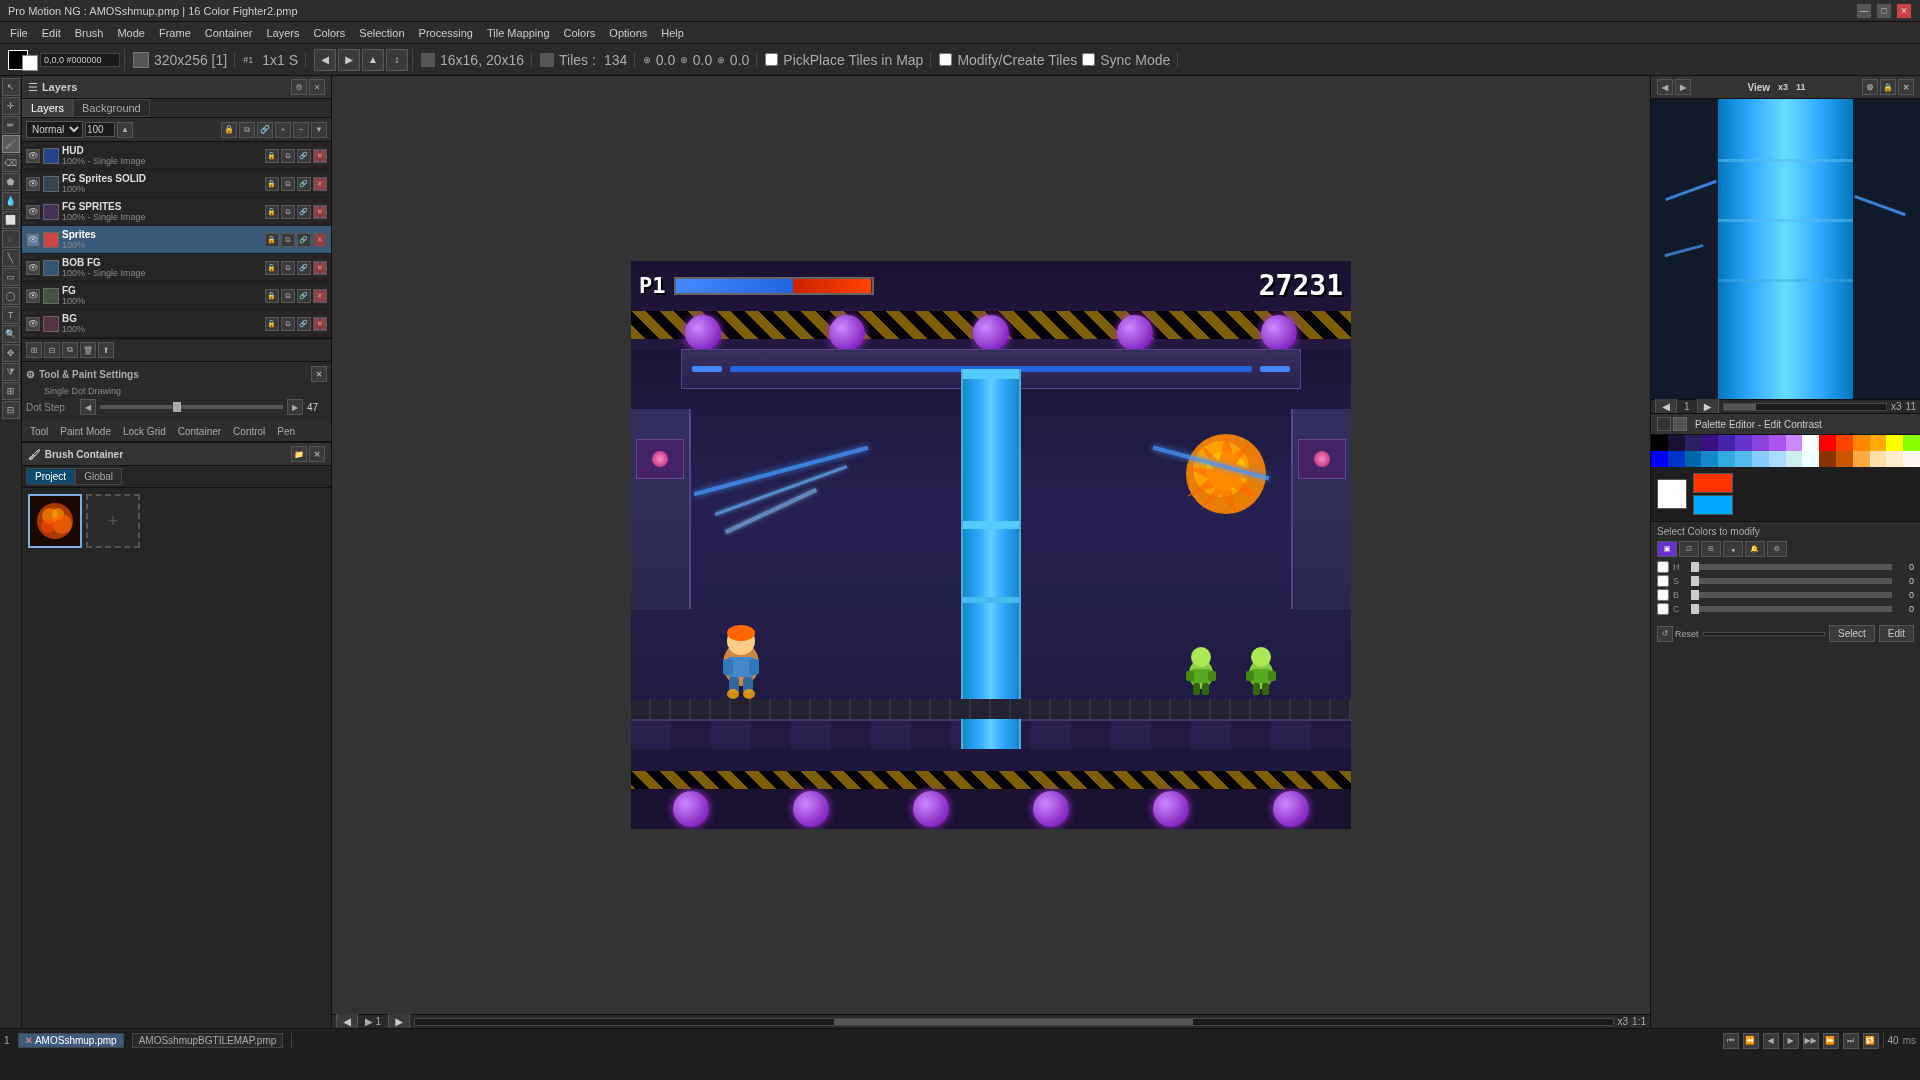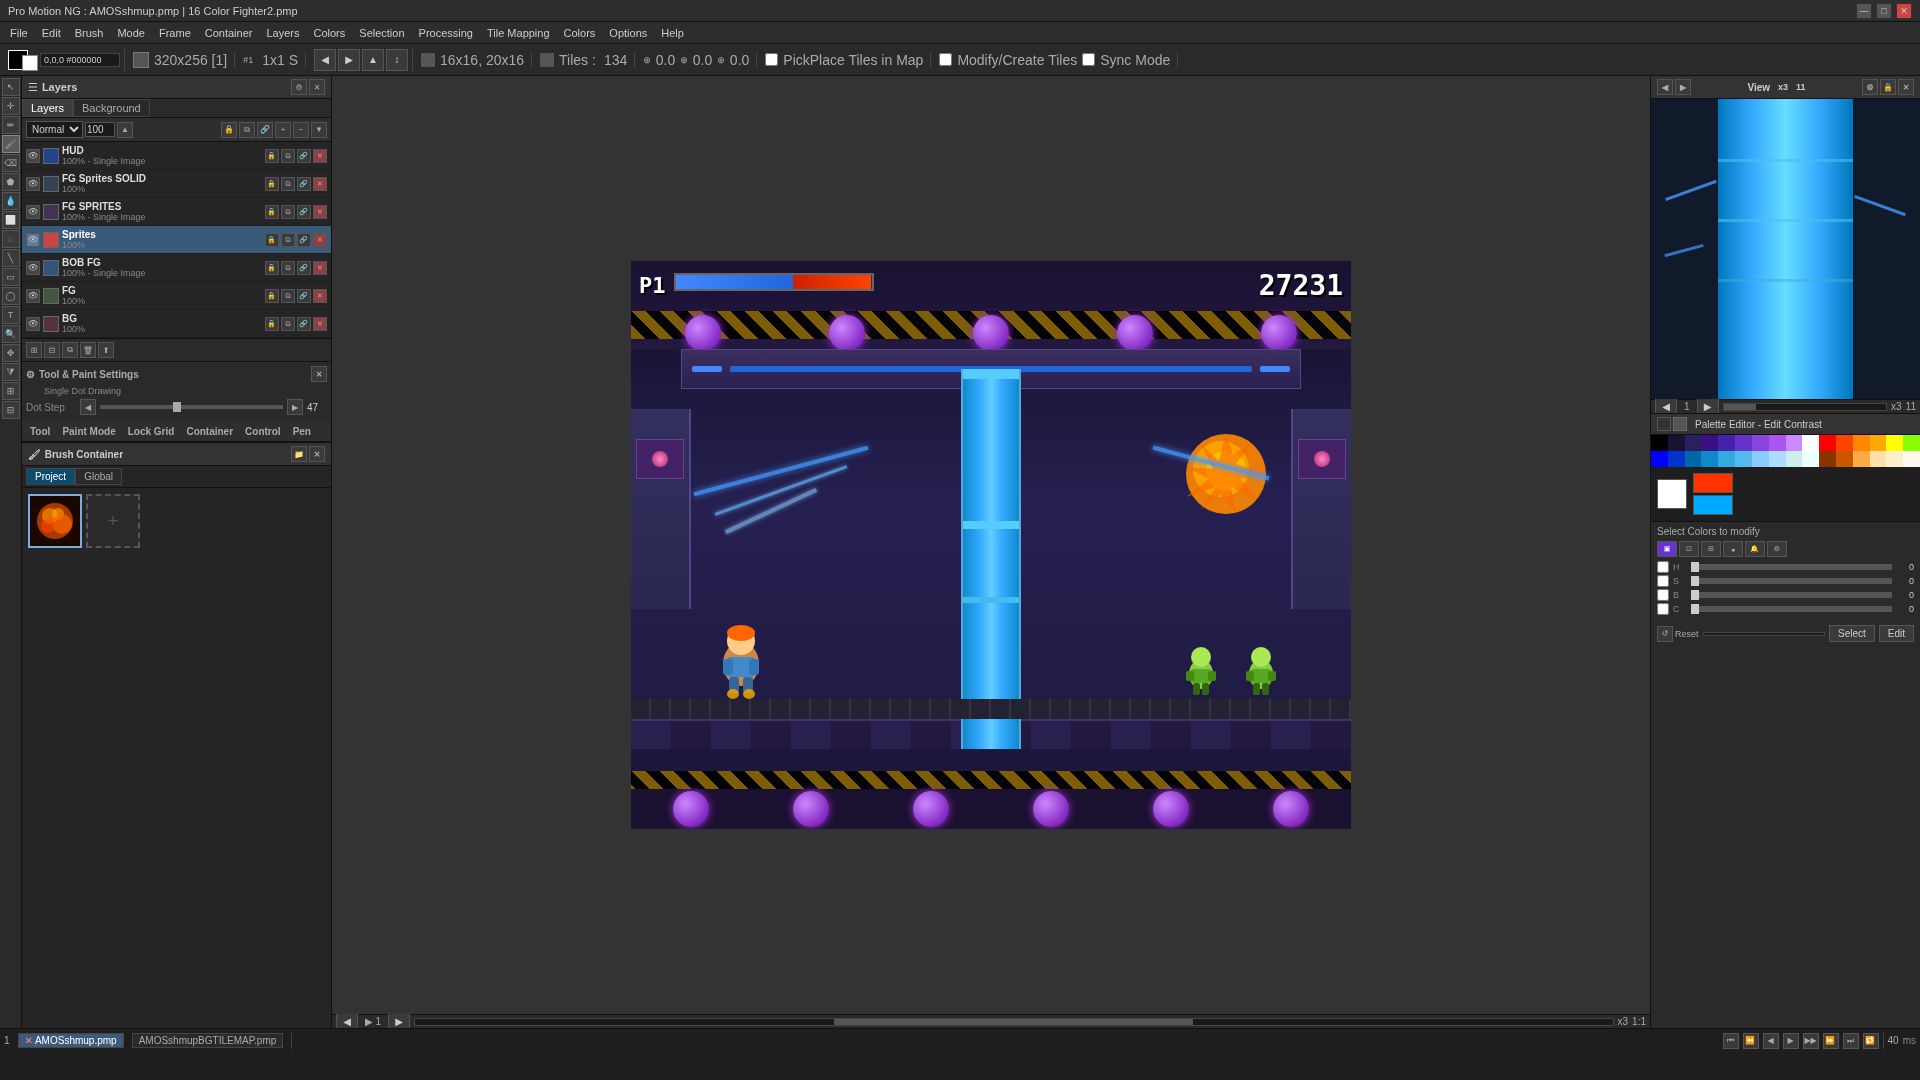--- a/index.html
+++ b/index.html
@@ -358,21 +358,20 @@
       gap: 8px;
       padding: 3px 6px;
       border-bottom: 1px solid #111;
       background: #2e2e2e;
     }
     .tool-tab {
       font-size: 10px;
       color: #aaa;
       cursor: pointer;
       padding: 1px 2px;
-      font-weight: bold;
     }
 
     
     #canvas-area {
       flex: 1;
       background: #1a1a1a;
       display: flex;
       flex-direction: column;
       overflow: hidden;
     }
@@ -879,21 +878,21 @@
       </div>
     </div>
   </div>
 
   <div id="canvas-area">
     <div id="canvas-wrapper">
 
       <div class="game-bg">
 
         <div style="position:absolute;top:8px;left:8px;right:8px;display:flex;align-items:center;justify-content:space-between;z-index:10;">
-          <div style="display:flex;align-items:flex-start;gap:8px;">
+          <div style="display:flex;align-items:center;gap:8px;">
             <span style="color:#fff;font-size:22px;font-weight:bold;font-family:monospace;text-shadow:2px 2px #000;">P1</span>
             <div style="width:200px;height:18px;background:#333;border:2px solid #666;position:relative;overflow:hidden;">
               <div style="position:absolute;left:0;top:0;height:100%;width:60%;background:linear-gradient(90deg,#4488ff,#2266dd);"></div>
               <div style="position:absolute;left:60%;top:0;height:100%;width:40%;background:linear-gradient(90deg,#cc2200,#ff4400);"></div>
             </div>
           </div>
           <span style="color:#fff;font-size:28px;font-weight:bold;font-family:monospace;text-shadow:2px 2px #000;">27231</span>
         </div>
 
         <div style="position:absolute;top:50px;left:0;right:0;height:28px;background:repeating-linear-gradient(45deg,#886600,#886600 10px,#000 10px,#000 20px);opacity:0.9;"></div>

